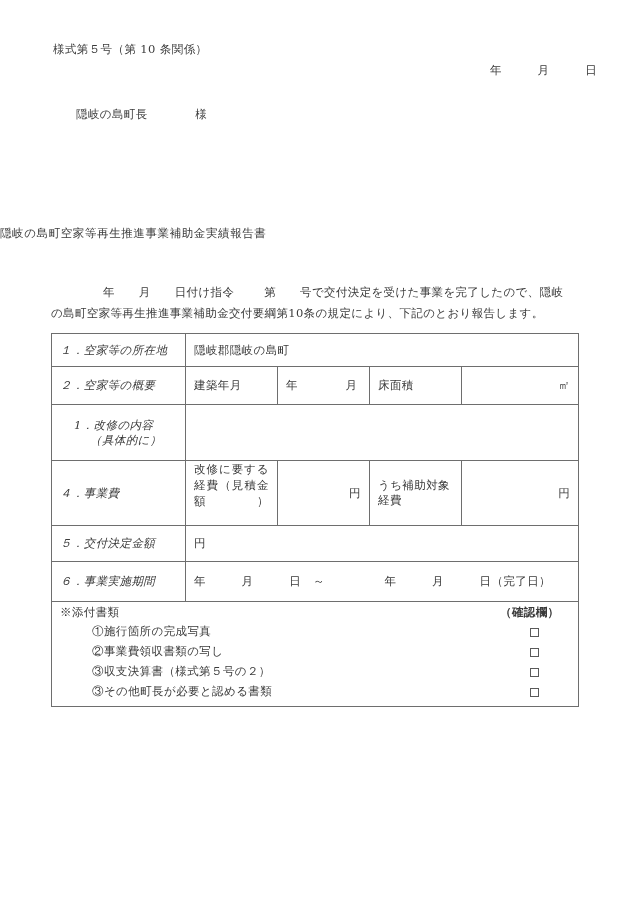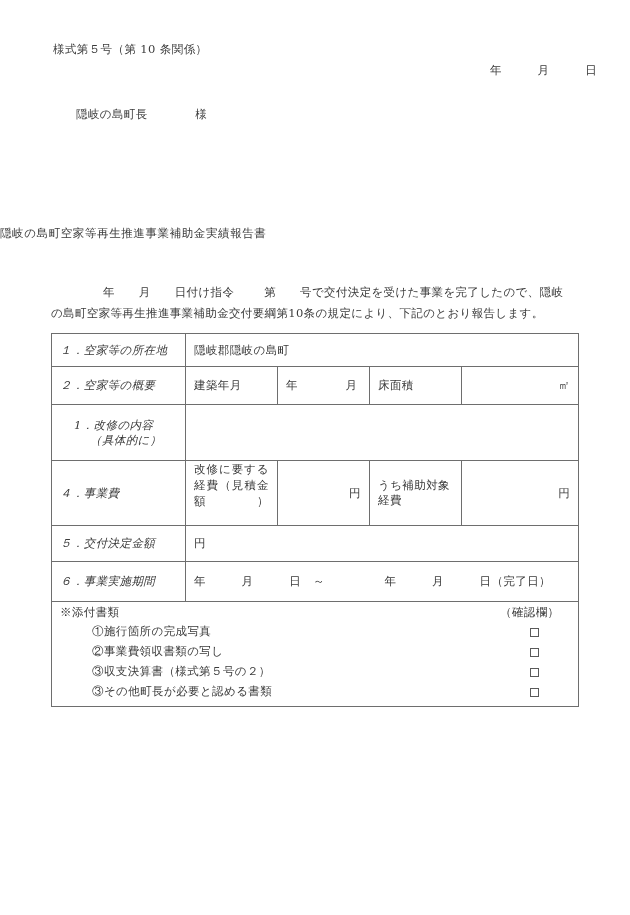--- a/index.html
+++ b/index.html
@@ -160,21 +160,21 @@
     padding: 6px 8px 10px 8px;
     height: 104px;
     vertical-align: top;
   }
   .attach-head {
     position: relative;
     height: 19px;
     white-space: nowrap;
   }
   .attach-head .t { position: absolute; left: 0; top: 0; }
-  .attach-head .k { position: absolute; left: 440px; top: 0; }
+  .attach-head .k { position: absolute; left: 440px; top: 0; font-weight: bold; }
   .attach-item {
     position: relative;
     height: 20px;
     white-space: nowrap;
   }
   .attach-item .t { position: absolute; left: 32px; top: 0; }
   .attach-item .box {
     position: absolute;
     left: 470px;
     top: 4px;

